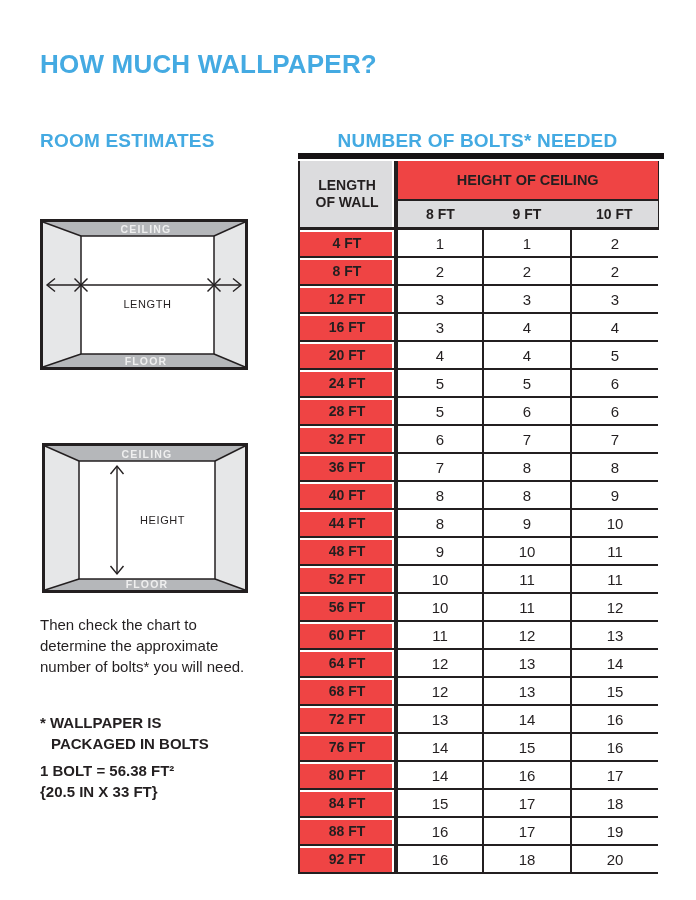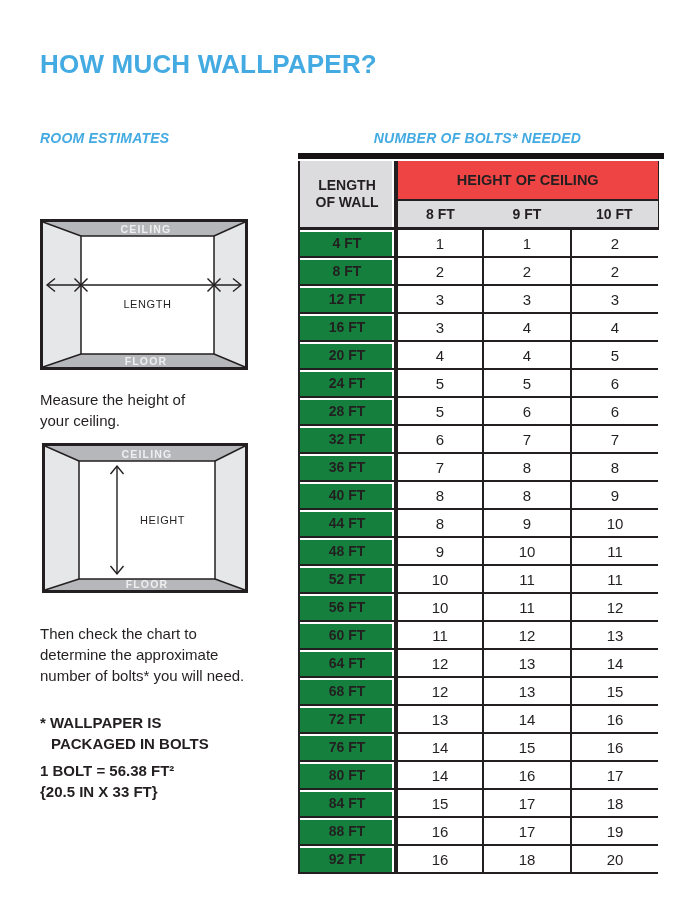--- a/index.html
+++ b/index.html
@@ -16,38 +16,37 @@
     position: absolute;
     left: 40px;
     top: 32px;
     font-size: 26px;
     font-weight: bold;
     color: #44AAE2;
     letter-spacing: 0.2px;
   }
   .sec-heading {
     position: absolute;
-    font-size: 14px;
+    font-size: 19px;
     font-weight: bold;
     color: #44AAE2;
     letter-spacing: 0.2px;
-    font-style: italic;
   }
   #room-heading { left: 40px; top: 130px; }
   #table-heading { left: 298px; top: 130px; width: 359px; text-align: center; }
   .step {
     position: absolute;
     left: 40px;
     font-size: 15px;
     line-height: 21px;
     white-space: pre-line;
   }
   #step1 { top: 157px; }
   #step2 { top: 389px; }
-  #step3 { top: 614px; margin-top: 9px; }
+  #step3 { top: 614px; }
   .diagram { position: absolute; }
   #diagram1 { left: 40px; top: 219px; }
   #diagram2 { left: 42px; top: 443px; }
   svg text { font-family: "Liberation Sans", sans-serif; }
   .surface-label {
     font-size: 10.5px;
     font-weight: bold;
     fill: #EFEFEF;
     letter-spacing: 1.2px;
     text-anchor: middle;
@@ -116,21 +115,21 @@
   }
   th.colh {
     background: #DCDCDE;
     font-weight: bold;
     font-size: 14px;
     height: 26px;
     border-bottom: 3px solid #231F20;
   }
   th.colh:last-child { border-right: 1px solid #231F20; }
   th.rowlabel {
-    background: #15803d;
+    background: #ef4444;
     font-weight: bold;
     font-size: 14px;
     height: 26px;
     border-left: 2px solid #231F20;
     border-right: 4px solid #231F20;
     border-bottom: 2px solid #231F20;
     box-shadow: inset -2px 0 0 #ffffff, inset 0 2px 0 #ffffff;
   }
   td.val {
     background: #ffffff;
@@ -171,22 +170,20 @@
       <line x1="34.5" y1="59.5" x2="47.5" y2="72.5"></line>
       <line x1="34.5" y1="72.5" x2="47.5" y2="59.5"></line>
       <line x1="167.5" y1="59.5" x2="180.5" y2="72.5"></line>
       <line x1="167.5" y1="72.5" x2="180.5" y2="59.5"></line>
     </g>
     <text class="surface-label" x="106" y="13.5">CEILING</text>
     <text class="surface-label" x="106" y="146">FLOOR</text>
     <text class="measure-label" x="107.5" y="89" text-anchor="middle">LENGTH</text>
   </svg>
 
-  <div class="step" id="step2">Measure the height of
-your ceiling.</div>
 
   <svg class="diagram" id="diagram2" width="206" height="150" viewBox="0 0 206 150">
     <rect x="1.5" y="1.5" width="203" height="147" fill="#ffffff" stroke="#231F20" stroke-width="3"></rect>
     <polygon points="3,3 203,3 173,18 37,18" fill="#B5B7BA"></polygon>
     <polygon points="3,147 203,147 173,136 37,136" fill="#B5B7BA"></polygon>
     <polygon points="3,3 37,18 37,136 3,147" fill="#E6E7E8"></polygon>
     <polygon points="203,3 173,18 173,136 203,147" fill="#E6E7E8"></polygon>
     <g stroke="#231F20" stroke-width="1.4">
       <line x1="3" y1="3" x2="37" y2="18"></line>
       <line x1="203" y1="3" x2="173" y2="18"></line>

